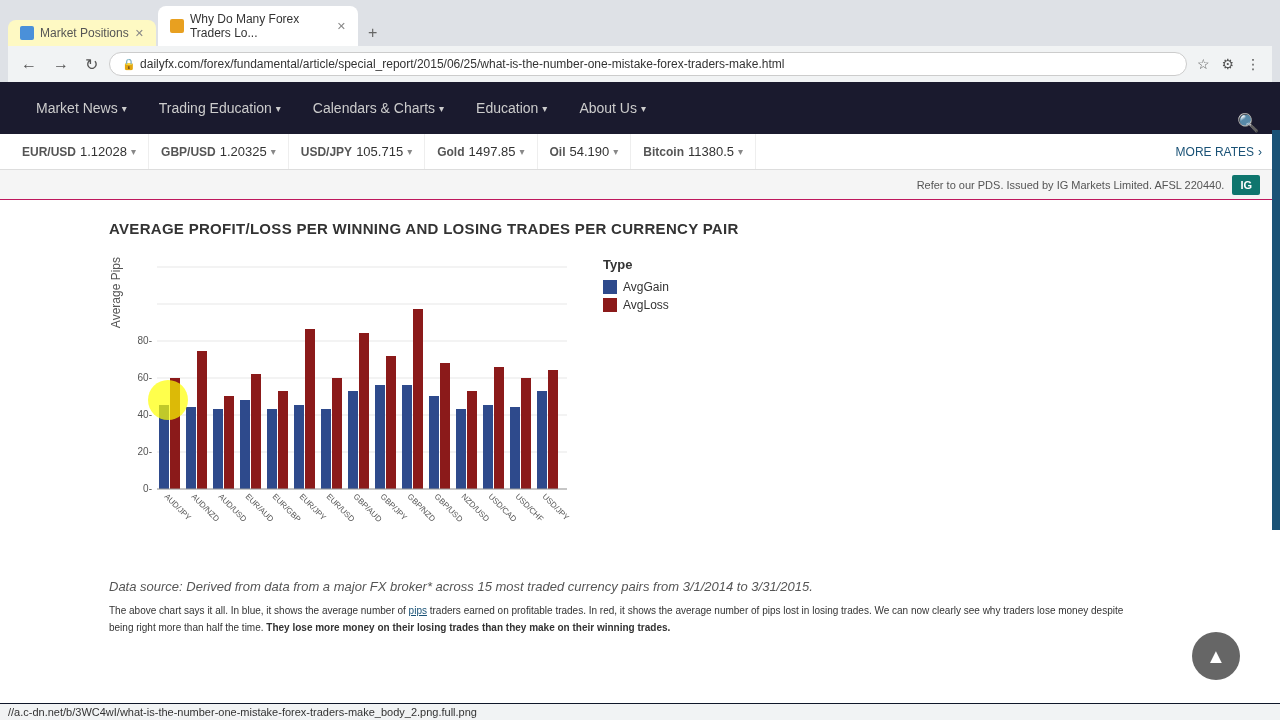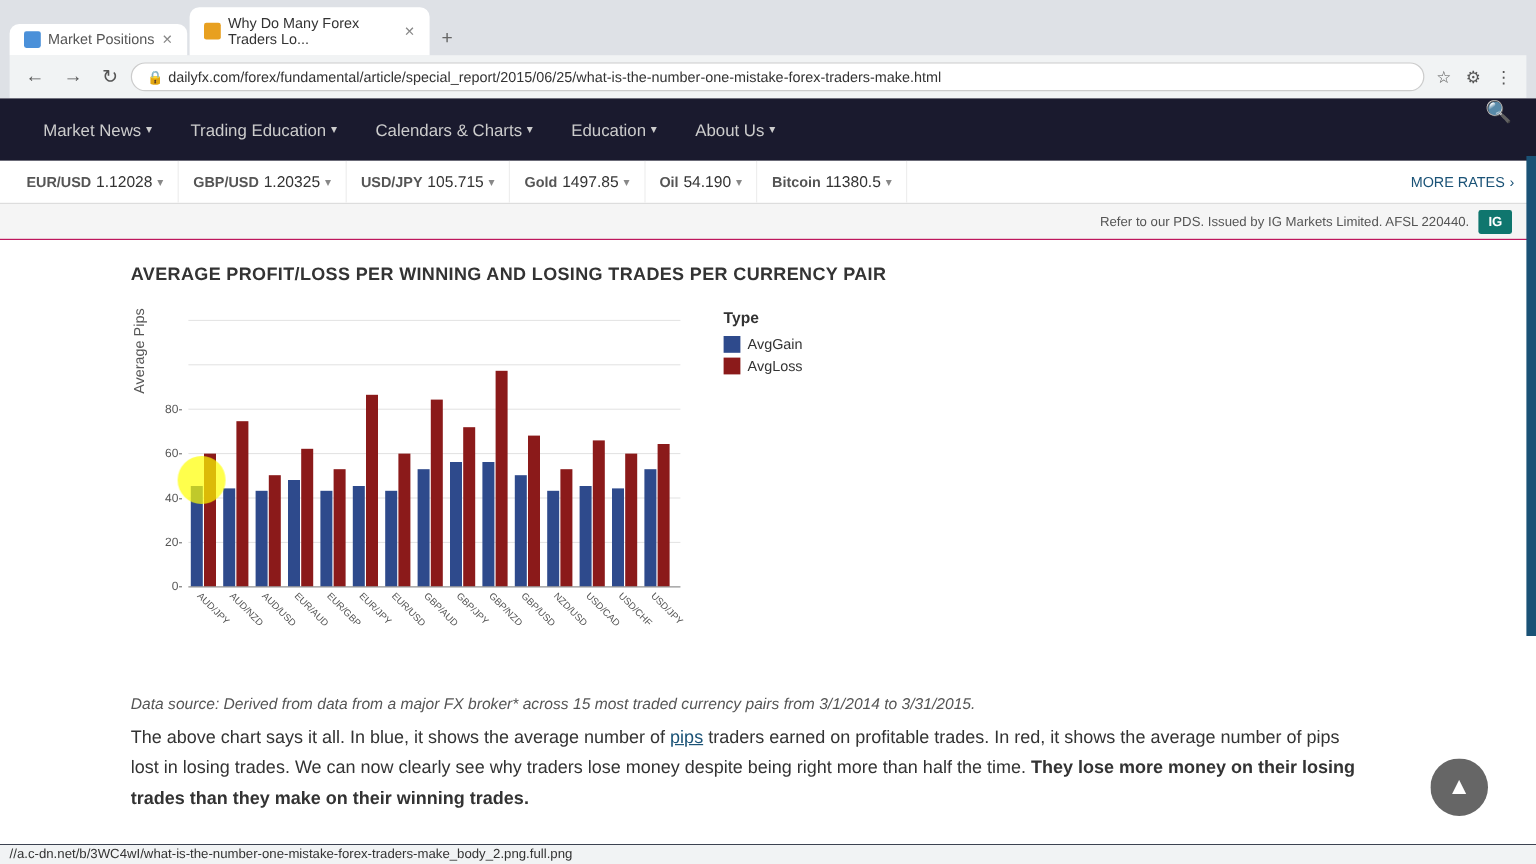--- a/index.html
+++ b/index.html
@@ -1,38 +1,38 @@
 <!DOCTYPE html>
 <html><head>
   <meta charset="utf-8">
   <style>
     * { margin: 0; padding: 0; box-sizing: border-box; }
     body { font-family: Arial, sans-serif; font-size: 14px; background: #fff; color: #333; }
 
     
     .browser-chrome { background: #dee1e6; padding: 6px 8px 0; }
     .browser-tabs { display: flex; align-items: flex-end; gap: 2px; margin-bottom: 0; }
-    .tab { display: flex; align-items: center; gap: 6px; padding: 6px 12px; background: #ffffff; border-radius: 8px 8px 0 0; font-size: 12px; color: #555; cursor: pointer; max-width: 200px; }
+    .tab { display: flex; align-items: center; gap: 6px; padding: 6px 12px; background: #fef9c3; border-radius: 8px 8px 0 0; font-size: 12px; color: #555; cursor: pointer; max-width: 200px; }
     .tab.active { background: #fff; color: #333; }
     .tab .tab-favicon { width: 14px; height: 14px; background: #4a90d9; border-radius: 2px; flex-shrink: 0; }
     .tab .tab-favicon.orange { background: #e8a020; }
     .tab .tab-close { margin-left: auto; font-size: 11px; color: #888; }
     .tab-new { padding: 4px 8px; font-size: 16px; color: #666; background: none; border: none; cursor: pointer; }
 
     .browser-toolbar { background: #f1f3f4; display: flex; align-items: center; gap: 6px; padding: 6px 8px; }
     .nav-btn { background: none; border: none; font-size: 16px; color: #555; cursor: pointer; padding: 2px 5px; }
     .nav-btn:disabled { color: #bbb; }
     .address-bar { flex: 1; background: #fff; border: 1px solid #ccc; border-radius: 20px; padding: 4px 12px; font-size: 12px; color: #333; display: flex; align-items: center; gap: 4px; }
     .address-bar .lock-icon { color: #555; font-size: 11px; }
     .browser-actions { display: flex; gap: 4px; }
     .browser-action-btn { background: none; border: none; font-size: 14px; color: #555; cursor: pointer; padding: 2px 4px; }
 
     
     .site-header { background: #1a1a2e; color: #fff; }
-    .main-nav { display: flex; align-items: flex-start; justify-content: center; padding: 0 20px; gap: 0; border-radius: 26px; }
+    .main-nav { display: flex; align-items: flex-end; justify-content: center; padding: 0 20px; gap: 0; border-radius: 26px; }
     .nav-item { display: flex; align-items: center; gap: 4px; padding: 18px 16px; font-size: 14px; color: #ccc; cursor: pointer; white-space: nowrap; }
     .nav-item .caret { font-size: 10px; }
     .nav-search { margin-left: auto; color: #ccc; cursor: pointer; font-size: 18px; }
 
     
     .rates-bar { background: #fff; border-bottom: 1px solid #ddd; display: flex; align-items: center; padding: 0 10px; font-size: 13px; overflow: hidden; }
     .rate-item { display: flex; align-items: center; gap: 4px; padding: 10px 12px; white-space: nowrap; border-right: 1px solid #eee; cursor: pointer; }
     .rate-label { color: #555; font-weight: bold; font-size: 12px; }
     .rate-value { color: #333; font-weight: 500; }
     .rate-caret { color: #888; font-size: 10px; }
@@ -53,21 +53,21 @@
     .chart-y-label { writing-mode: vertical-rl; transform: rotate(180deg); font-size: 12px; color: #555; margin-right: 4px; white-space: nowrap; }
     .chart-area { position: relative; }
     .chart-svg { display: block; }
     .legend { margin-left: 16px; }
     .legend-title { font-size: 13px; font-weight: bold; color: #333; margin-bottom: 8px; }
     .legend-item { display: flex; align-items: flex-start; gap: 6px; margin-bottom: 4px; font-size: 12px; }
     .legend-color { width: 14px; height: 14px; flex-shrink: 0; }
 
     
     .data-source { font-size: 13px; color: #555; font-style: italic; margin-bottom: 4px; line-height: 1.6; }
-    .body-text { font-size: 15px; color: #333; line-height: 1.7; margin-bottom: 24px; }
+    .body-text { font-size: 10px; color: #333; line-height: 1.7; margin-bottom: 24px; }
     .body-text a { color: #1a5276; text-decoration: underline; }
     .body-text strong { font-weight: bold; }
 
     
     .cursor-highlight { position: fixed; width: 40px; height: 40px; background: rgba(255,255,0,0.7); border-radius: 50%; pointer-events: none; z-index: 9999; left: 148px; top: 380px; }
 
     
     .back-to-top { position: fixed; bottom: 40px; right: 40px; width: 48px; height: 48px; background: #666; border-radius: 50%; display: flex; align-items: center; justify-content: center; color: #fff; font-size: 20px; cursor: pointer; }
 
     

